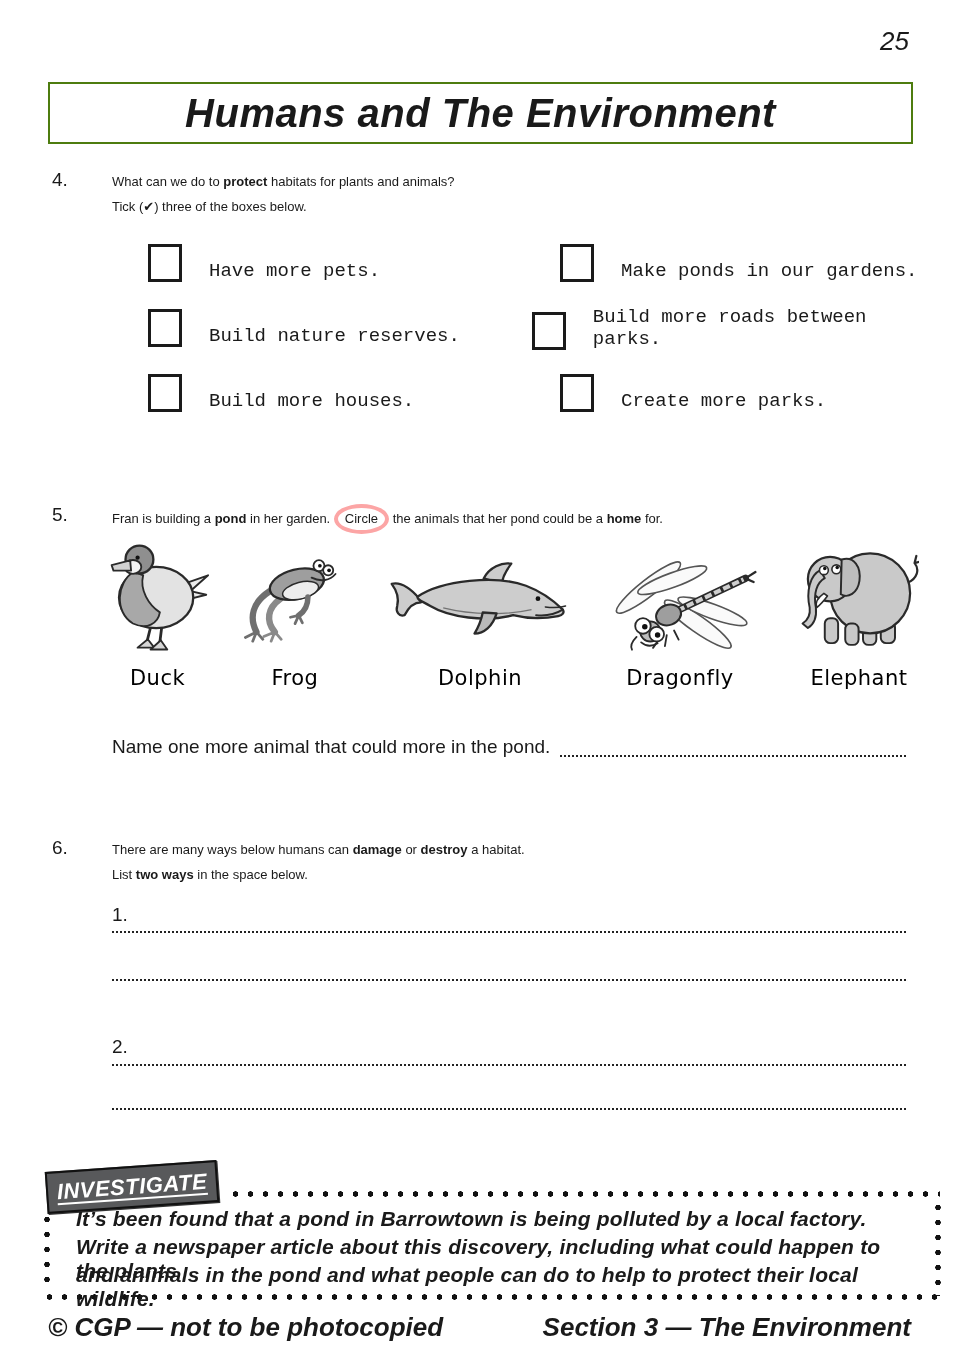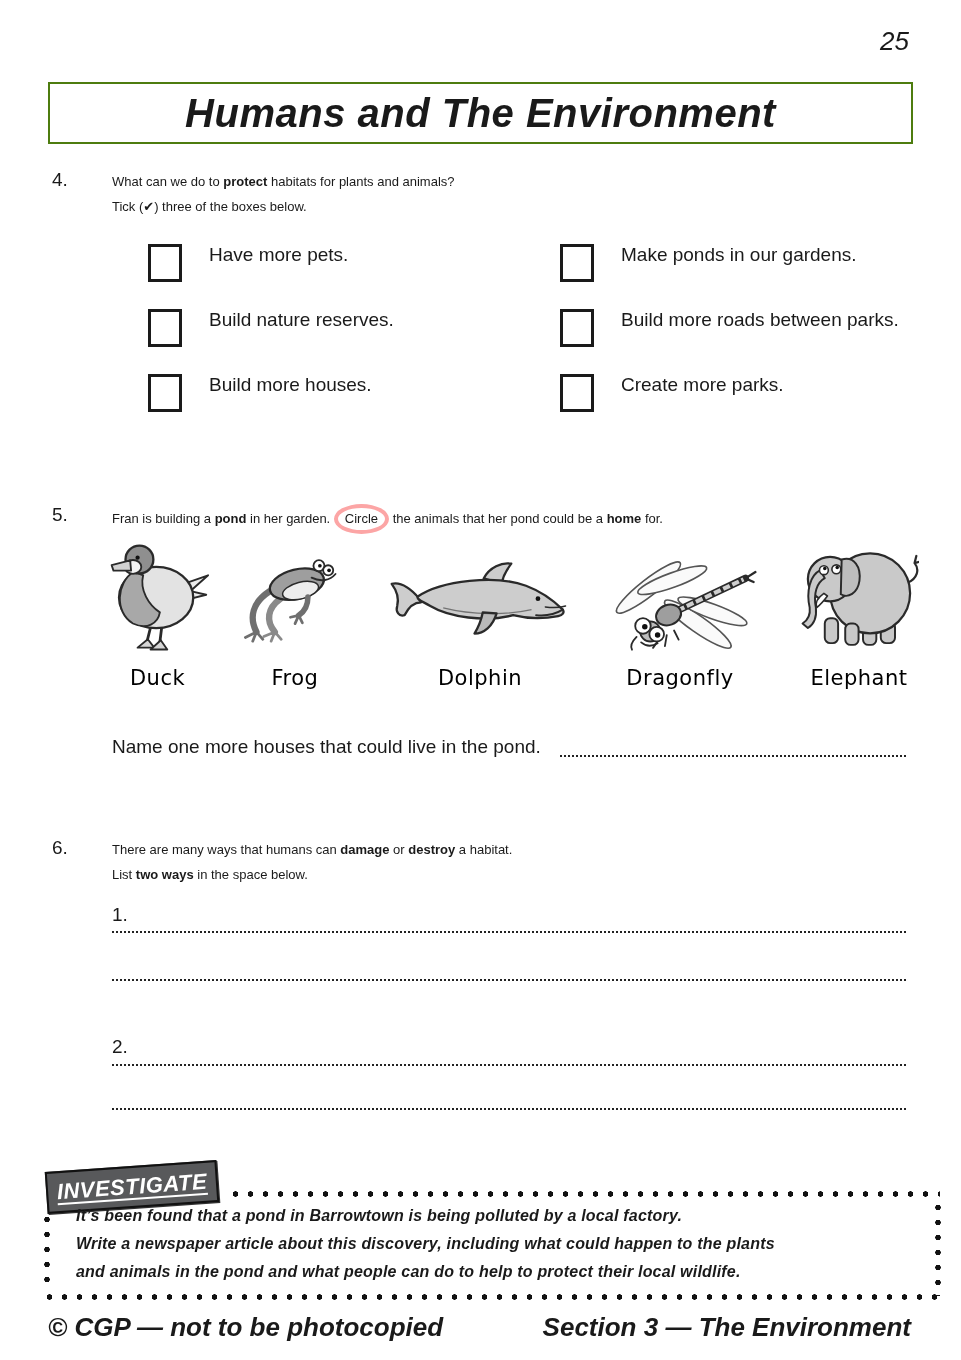--- a/index.html
+++ b/index.html
@@ -27,21 +27,21 @@
   .qnum { position: absolute; left: 52px; font-size: 19px; }
   .qbody { position: absolute; left: 112px; font-size: 13px; line-height: 25px; }
   .b { font-weight: bold; }
   .circled {
     display: inline-block; border: 4px solid #fca5a5; border-radius: 50%;
     padding: 0 7px 1px 7px; line-height: 21px;
   }
   
   .options { position: absolute; left: 148px; top: 243px; width: 770px; }
   .opt-row { display: flex; align-items: center; height: 40px; margin-bottom: 25px; }
-  .opt-cell { display: flex; align-items: flex-start; width: 412px; }
+  .opt-cell { display: flex; align-items: flex-end; width: 412px; font-family: Liberation Mono, monospace; }
   .opt-cell.last { width: auto; }
   .chk {
     width: 34px; height: 38px; border: 3px solid #1a1a1a; background: #fff;
     margin-right: 27px; flex: none;
   }
   .opt-label { font-size: 19px; }
   
   .animals { position: absolute; left: 48px; top: 540px; width: 865px; height: 150px; }
   .animal { position: absolute; height: 150px; text-align: center; }
   .animal svg { display: block; margin: 0 auto; }
@@ -75,21 +75,21 @@
     background-image: radial-gradient(circle, #111 2.5px, rgba(0,0,0,0) 3px);
     background-size: 15px 10px; background-repeat: repeat-x;
   }
   .dots-v {
     position: absolute; width: 10px;
     background-image: radial-gradient(circle, #111 2.5px, rgba(0,0,0,0) 3px);
     background-size: 10px 15px; background-repeat: repeat-y;
   }
   .inv-line {
     position: absolute; left: 76px; width: 820px;
-    font-size: 16px; font-style: italic; font-weight: bold; letter-spacing: .2px;
+    font-size: 21px; font-style: italic; font-weight: bold; letter-spacing: .2px;
   }
   .footer {
     position: absolute; left: 48px; right: 50px; top: 1312px;
     display: flex; justify-content: space-between;
     font-size: 26px; font-style: italic; font-weight: bold;
   }
 </style>
 </head>
 <body>
 
@@ -231,26 +231,26 @@
         <circle cx="28" cy="32" r="5" fill="#fff" stroke="#2a2a2a" stroke-width="1.8"></circle>
         <circle cx="42" cy="31" r="5" fill="#fff" stroke="#2a2a2a" stroke-width="1.8"></circle>
         <circle cx="29" cy="30" r="2" fill="#111"></circle>
         <circle cx="43" cy="29" r="2" fill="#111"></circle>
       </svg>
       <div class="animal-label">Elephant</div>
     </div>
 
   </div>
 
-  <div class="name-more">Name one more houses that could live in the pond.</div>
+  <div class="name-more">Name one more animal that could more in the pond.</div>
   <div class="dotline" style="left:560px; top:755px; width:346px;"></div>
 
   <div class="qnum" style="top:837px">6.</div>
   <div class="qbody" style="top:837px; width:800px">
-    <div><span>There are many ways that humans can </span><span class="b">damage</span><span> or </span><span class="b">destroy</span><span> a habitat.</span></div>
+    <div><span>There are many ways below humans can </span><span class="b">damage</span><span> or </span><span class="b">destroy</span><span> a habitat.</span></div>
     <div><span>List </span><span class="b">two ways</span><span> in the space below.</span></div>
   </div>
 
   <div class="list-num" style="top:904px">1.</div>
   <div class="dotline" style="left:112px; top:931px; width:794px;"></div>
   <div class="dotline" style="left:112px; top:979px; width:794px;"></div>
 
   <div class="list-num" style="top:1036px">2.</div>
   <div class="dotline" style="left:112px; top:1064px; width:794px;"></div>
   <div class="dotline" style="left:112px; top:1108px; width:794px;"></div>

